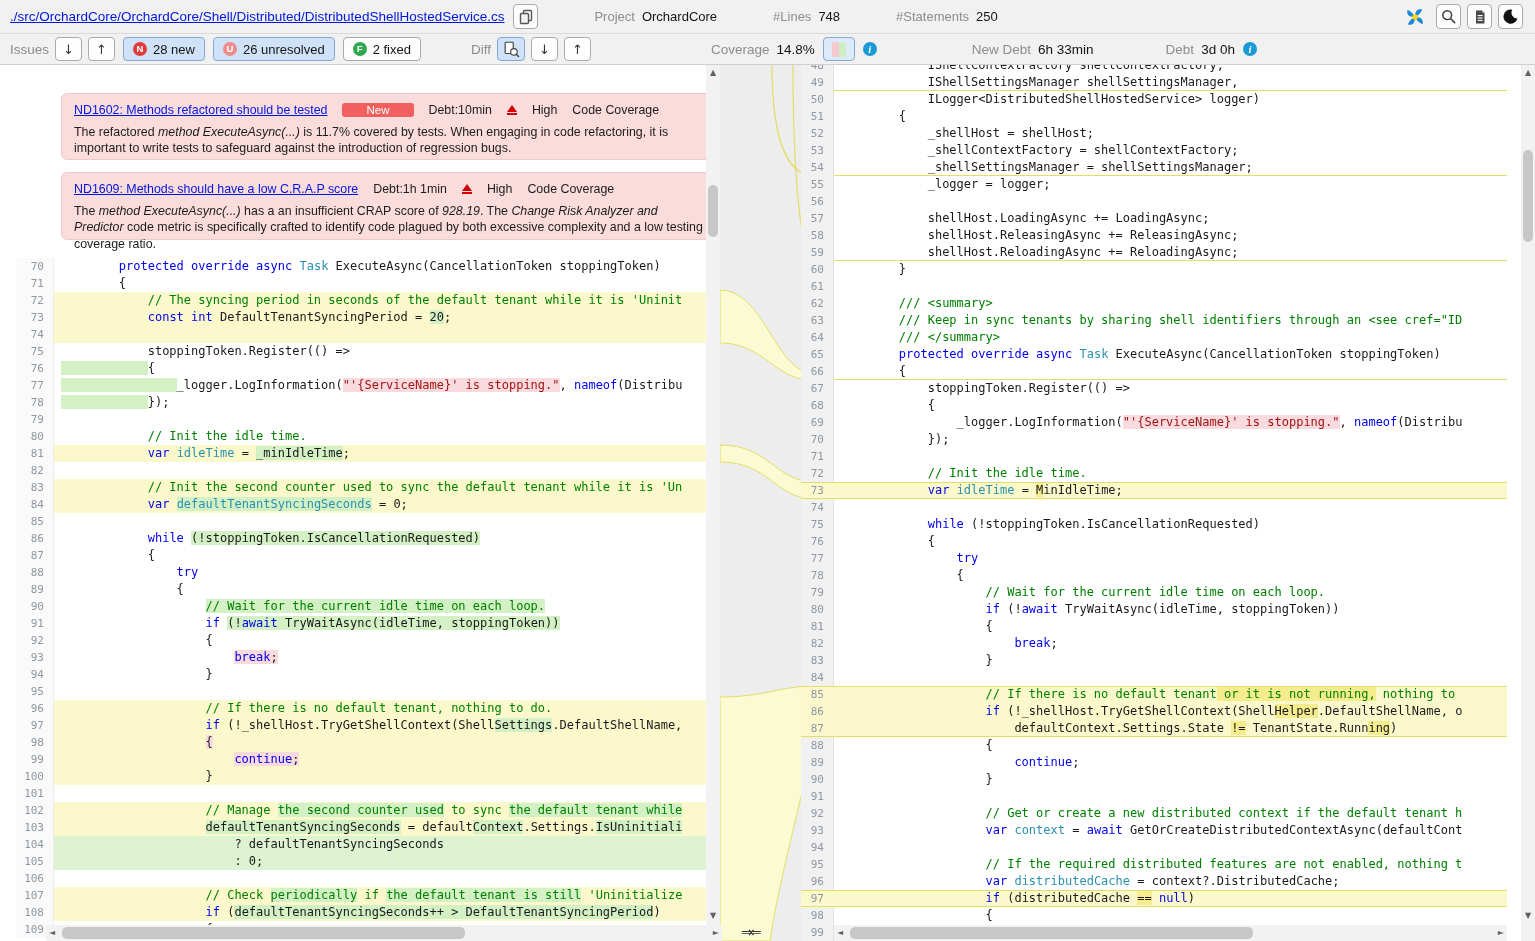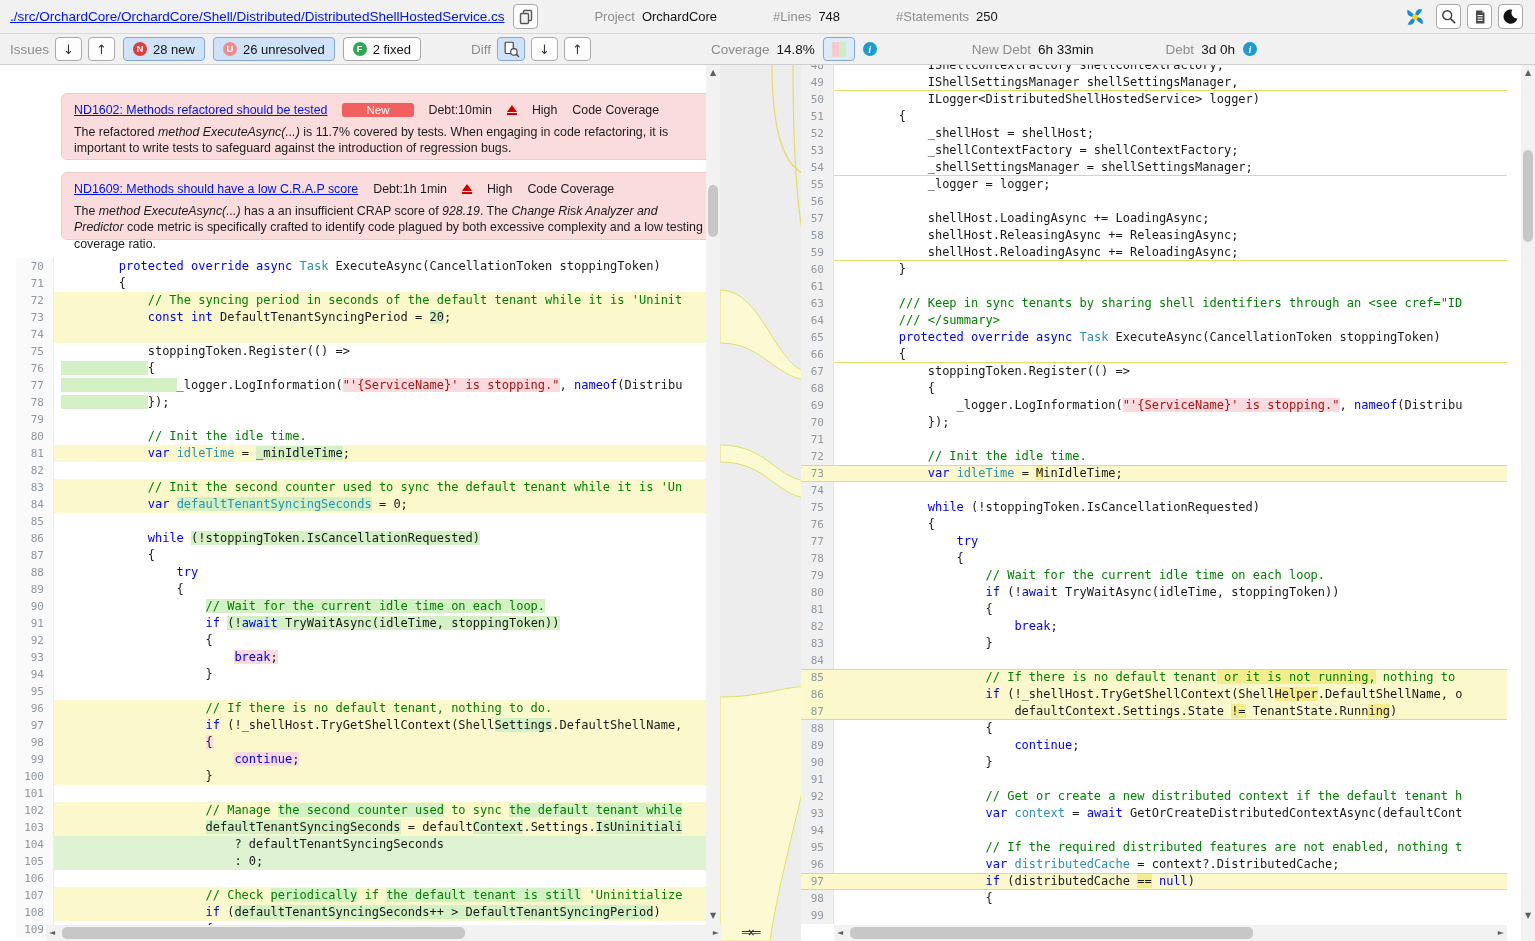--- a/index.html
+++ b/index.html
@@ -458,20 +458,24 @@
         </div>
         <div class="crow">
           <span class="num">60</span>
           <span class="code"><span class="tp">        }</span></span>
         </div>
         <div class="crow">
           <span class="num">61</span>
           <span class="code"><span class="tp"></span></span>
         </div>
         <div class="crow">
+          <span class="num">62</span>
+          <span class="code"><span class="tc">        /// &lt;summary&gt;</span></span>
+        </div>
+        <div class="crow">
           <span class="num">63</span>
           <span class="code"><span class="tc">        /// Keep in sync tenants by sharing shell identifiers through an &lt;see cref="ID</span></span>
         </div>
         <div class="crow">
           <span class="num">64</span>
           <span class="code"><span class="tc">        /// &lt;/summary&gt;</span></span>
         </div>
         <div class="crow">
           <span class="num">65</span>
           <span class="code"><span class="tp">        </span><span class="tk">protected</span><span class="tp"> </span><span class="tk">override</span><span class="tp"> </span><span class="tk">async</span><span class="tp"> </span><span class="tt">Task</span><span class="tp"> ExecuteAsync(CancellationToken stoppingToken)</span></span>

